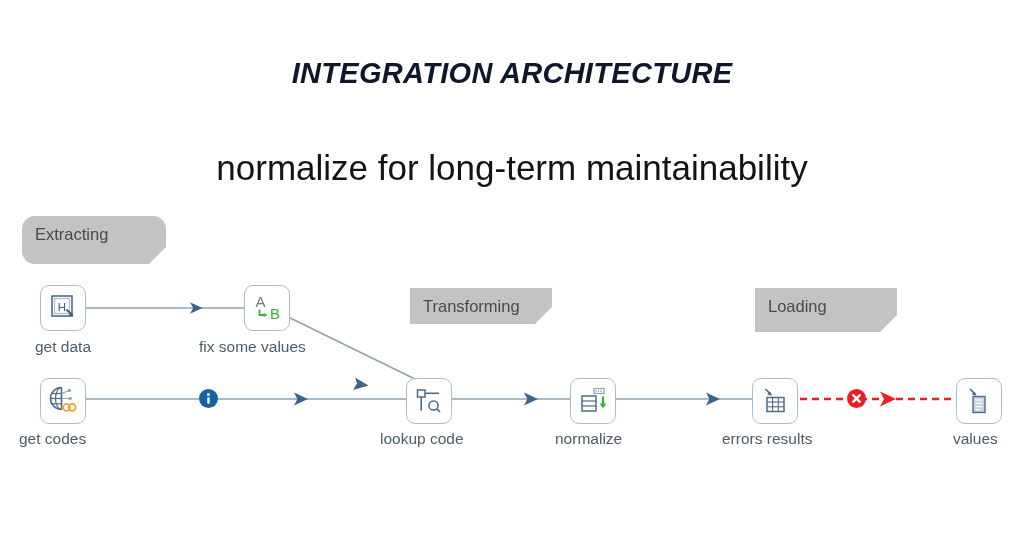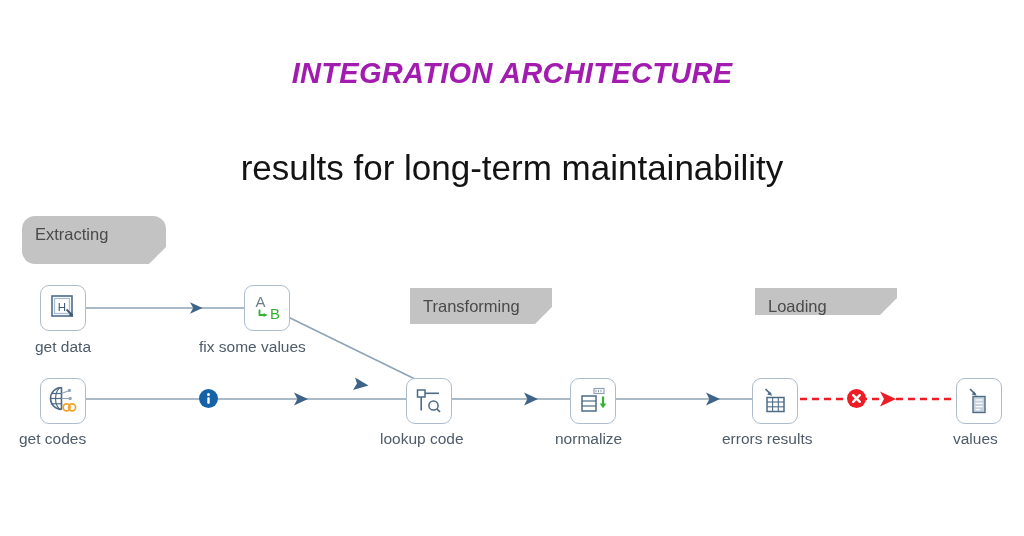--- a/index.html
+++ b/index.html
@@ -18,21 +18,21 @@
   
   #title-main {
     position: absolute;
     left: 0;
     top: 57px;
     width: 1024px;
     text-align: center;
     font-size: 29px;
     font-weight: bold;
     font-style: italic;
-    color: #a21caf;
+    color: #0f172a;
     letter-spacing: 0.3px;
   }
   #title-sub {
     position: absolute;
     left: 0;
     top: 148px;
     width: 1024px;
     text-align: center;
     font-size: 35px;
     font-weight: normal;
@@ -104,33 +104,33 @@
     position: absolute;
     width: 19px;
     height: 19px;
   }
 </style>
 </head>
 <body>
 
 <div id="title-main">INTEGRATION ARCHITECTURE</div>
 
-<div id="title-sub">results for long-term maintainability</div>
+<div id="title-sub">normalize for long-term maintainability</div>
 
 <div class="note-box" id="note-extracting" style="left:22px; top:216px; width:144px; height:48px;border-radius:13px;">
   <span>Extracting</span>
   <span class="note-fold"></span>
 </div>
 
 <div class="note-box" id="note-transforming" style="left:410px; top:288px; width:142px; height:36px;">
   <span>Transforming</span>
   <span class="note-fold"></span>
 </div>
 
-<div class="note-box" id="note-loading" style="left:755px; top:288px; width:142px; height:27px;">
+<div class="note-box" id="note-loading" style="left:755px; top:288px; width:142px; height:44px;">
   <span>Loading</span>
   <span class="note-fold"></span>
 </div>
 
 <svg id="flow-canvas" viewBox="0 0 1024 536">
   <defs>
     <marker id="arrowBlue" markerWidth="11" markerHeight="11" refX="10" refY="5.5" orient="auto" markerUnits="userSpaceOnUse">
       <path d="M0,0.6 L10.5,5.5 L0,10.4 L2.6,5.5 Z" fill="#3d6488"></path>
     </marker>
     <marker id="arrowRed" markerWidth="11" markerHeight="11" refX="10" refY="5.5" orient="auto" markerUnits="userSpaceOnUse">

